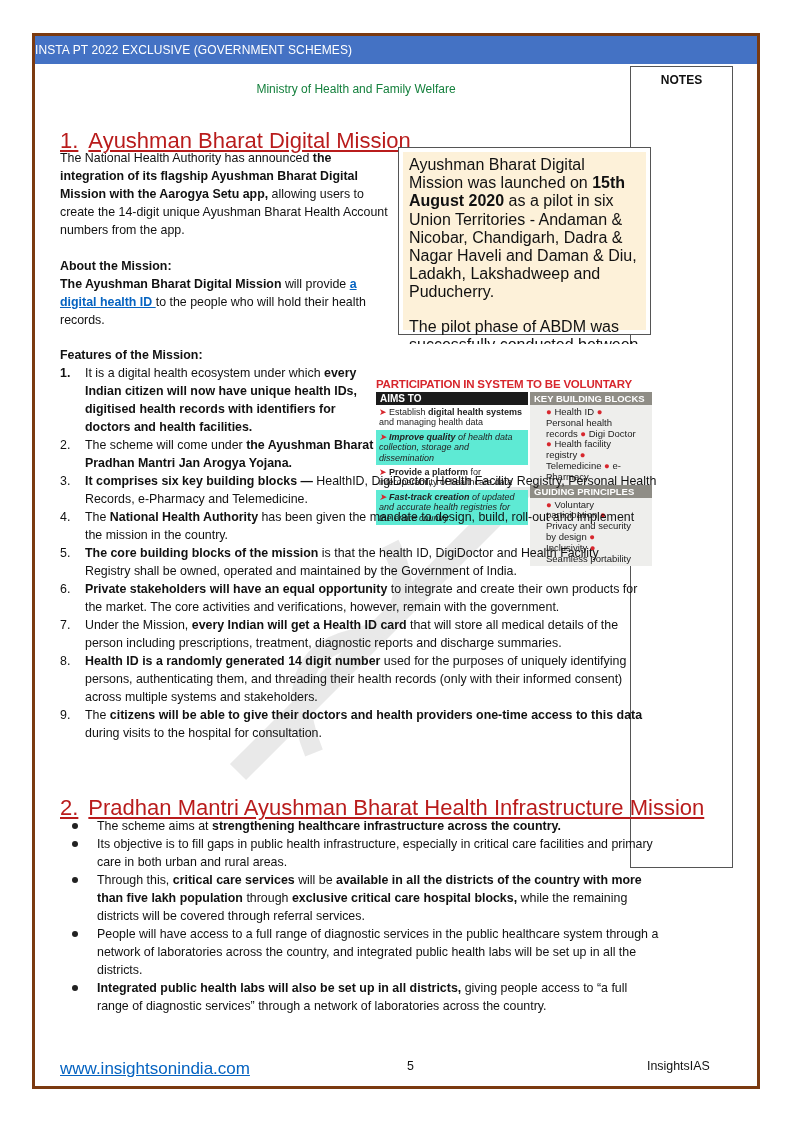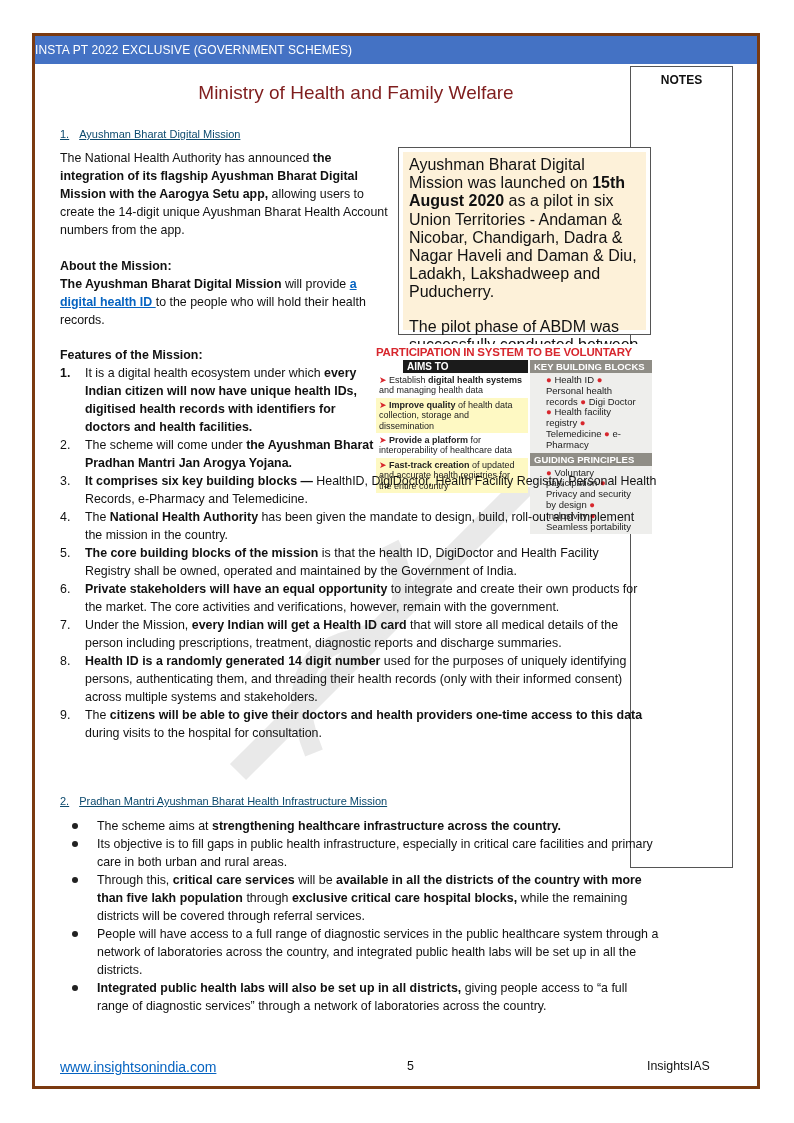--- a/index.html
+++ b/index.html
@@ -8,51 +8,51 @@
   .frame { position: absolute; left: 32px; top: 33px; width: 728px; height: 1056px;
            border: 3px solid #7b3a10; box-sizing: border-box; }
   .banner { position: absolute; left: 35px; top: 36px; width: 722px; height: 28px;
             background: #4472c4; color: #fff; font-size: 12px; 
             line-height: 28px; letter-spacing: 0.1px; }
   .notes { position: absolute; left: 630px; top: 66px; width: 103px; height: 802px;
            border: 1.5px solid #555; box-sizing: border-box; }
   .notes-title { position: absolute; top: 6px; left: 0; width: 100%; text-align: center;
                  font-size: 12px; font-weight: bold; }
   .title { position: absolute; left: 60px; top: 82px; width: 592px; text-align: center;
-           color: #7f1d1d; font-size: 19px; }
-  .h1 { position: absolute; left: 60px; color: #0c4a6e; font-size: 11px; text-decoration: underline; }
+           color: #15803d; font-size: 12px; }
+  .h1 { position: absolute; left: 60px; color: #b91c1c; font-size: 22px; text-decoration: underline; }
   .h1 .num { margin-right: 10px; }
   .txt { position: absolute; font-size: 12.4px; line-height: 18px; }
   .txt b { font-weight: bold; }
   a.link { color: #0563c1; text-decoration: underline; font-weight: bold; }
   .infobox { position: absolute; left: 398px; top: 147px; width: 253px; height: 188px;
              border: 1.5px solid #555; box-sizing: border-box; background: #fff;
              padding: 4px 4px; }
   .infobox-inner { background: #fdf1d9; width: 100%; height: 100%; padding: 4px 6px;
                    box-sizing: border-box; font-size: 16px; line-height: 18.2px; }
   .graphic { position: absolute; left: 376px; top: 344px; width: 276px; height: 143px;
              background: #fff; font-size: 9px; line-height: 10.4px; }
   .g-title { color: #d7262d; font-weight: bold; font-size: 11.5px; letter-spacing: -0.2px;
-             height: 16px; line-height: 16px; white-space: nowrap; }
+             height: 16px; line-height: 16px; white-space: nowrap; margin-top: 32px; }
   .g-cols { display: flex; gap: 2px; }
   .g-left { width: 152px; }
   .g-right { width: 122px; background: #eeeeec; }
   .g-head-dark { background: #1b1b1b; color: #fff; font-weight: bold; font-size: 10px;
-                 height: 13px; line-height: 13px; padding-left: 4px; margin-left: 27px; }
+                 height: 13px; line-height: 13px; padding-left: 4px; }
   .g-head-grey { background: #8f8d86; color: #fff; font-weight: bold; font-size: 9.5px;
                  height: 13px; line-height: 13px; padding-left: 4px; }
   .g-aim { padding: 2px 3px; color: #222; }
-  .g-aim.alt { background: #fef9c3; }
+  .g-aim.alt { background: #5eead4; font-style: italic; }
   .g-arrow { color: #d7262d; }
   .g-block { padding: 2px 16px; color: #222; font-size: 9.5px; line-height: 10.8px; }
   .dot { color: #d7262d; }
   .li { position: relative; padding-left: 25px; }
   .li .n { position: absolute; left: 0; top: 0; }
   .bullet { position: absolute; left: 0; top: 6px; width: 6px; height: 6px; background: #222; border-radius: 50%; }
-  .footer-link { position: absolute; left: 60px; top: 1059px; font-size: 14px; color: #0563c1; text-decoration: underline; }
+  .footer-link { position: absolute; left: 60px; top: 1059px; font-size: 17px; color: #0563c1; text-decoration: underline; }
   .footer-page { position: absolute; left: 407px; top: 1059px; font-size: 12.4px; }
   .footer-brand { position: absolute; left: 647px; top: 1059px; font-size: 12.4px; }
   .watermark { position: absolute; left: 200px; top: 430px; width: 380px; height: 380px;
                pointer-events: none; opacity: 0.18; }
 </style>
 </head>
 <body>
 
 <div class="frame"></div>
 <div class="banner">INSTA PT 2022 EXCLUSIVE (GOVERNMENT SCHEMES)</div>

